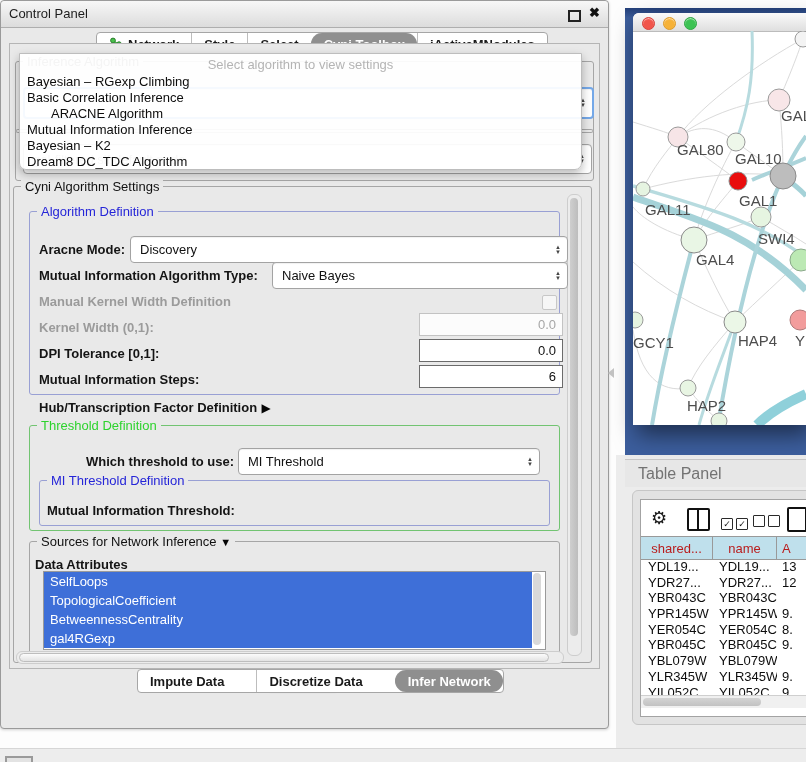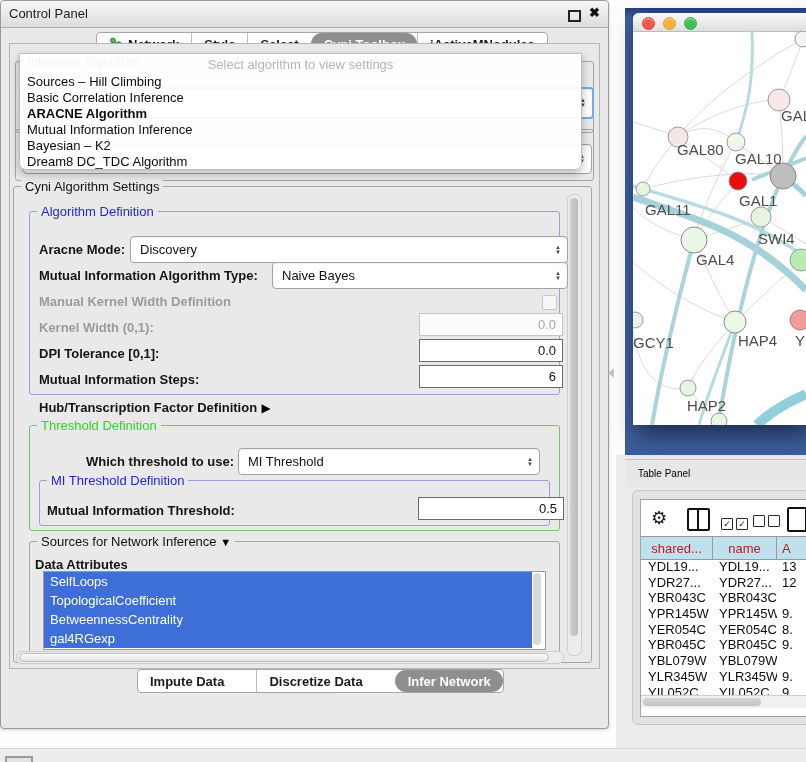--- a/index.html
+++ b/index.html
@@ -39,21 +39,21 @@
   
   .tinput{background:#fff;border:1px solid #6b6b6b;font-size:13px;color:#111;
     text-align:right;padding-right:6px;line-height:21px;}
   .tinput.off{border-color:#c3c3c3;color:#a7a7a7;background:#fcfcfc;}
   .checkbox{background:#f6f6f6;border:1px solid #c7c7c7;border-radius:2px;}
   
   .popup{left:18px;top:52px;width:561px;height:115px;background:rgba(255,255,255,.93);
     border:1px solid #bdbdbd;border-radius:0 0 7px 7px;box-shadow:0 4px 10px rgba(0,0,0,.28);z-index:30;}
   .popup-header{text-align:center;color:#b4b4b4;font-size:13px;padding-top:3px;height:17px;}
   .popup-item{font-size:13px;color:#0c0c0c;height:16px;line-height:16px;padding-left:7px;white-space:nowrap;}
-  .popup-item.bold{font-weight:700;}
+  .popup-item.bold{font-weight:400;margin-left:24px;}
   
   .sb-track{background:#ececec;border:1px solid #cdcdcd;border-radius:6px;}
   .sb-thumb{position:absolute;background:linear-gradient(90deg,#cfcfcf,#bdbdbd);border-radius:5px;}
   .sb-thumb-h{position:absolute;background:linear-gradient(#fbfbfb,#e3e3e3);border:1px solid #bdbdbd;border-radius:5px;}
   
   .attr-list{background:#fff;border:1px solid #9a9a9a;overflow:hidden;}
   .attr-item{height:19px;line-height:19px;padding-left:6px;font-size:13px;color:#fff;background:#3e6fd8;width:482px;}
   
   .apply-btn{background:linear-gradient(#ffffff,#ececec);border:1px solid #9f9f9f;border-radius:5px;
     font-size:13px;color:#111;text-align:center;line-height:20px;box-shadow:0 1px 1px rgba(0,0,0,.12);}
@@ -63,21 +63,21 @@
   .mac-window{left:633px;top:13px;width:173px;height:412px;background:#fff;border-radius:6px 0 0 0;
     box-shadow:4px 10px 22px rgba(0,0,0,.5);}
   .mac-titlebar{left:0;top:0;width:100%;height:18px;background:linear-gradient(#fafafa,#dfdfdf);
     border-bottom:1px solid #bcbcbc;border-radius:6px 0 0 0;}
   .light{top:4px;width:11px;height:11px;border-radius:50%;box-shadow:inset 0 1px 1px rgba(255,255,255,.6);}
   .light.red{left:9px;background:#f1554b;border:1px solid #d8433d;}
   .light.yellow{left:30px;background:#f6b237;border:1px solid #dd9c2c;}
   .light.green{left:51px;background:#3dc353;border:1px solid #2fa844;}
   
   .table-title{left:625px;top:459px;width:181px;height:28px;background:#e7e7e7;border-top:1px solid #c6c6c6;
-    font-size:10px;color:#000000;line-height:28px;padding-left:13px;box-sizing:border-box;}
+    font-size:16px;color:#737373;line-height:28px;padding-left:13px;box-sizing:border-box;}
   .table-outer{left:632px;top:490px;width:174px;height:233px;background:#e2e2e2;
     border:1px solid #c6c6c6;border-radius:6px 0 0 6px;}
   .table-inner{left:7px;top:8px;width:180px;height:216px;background:#fff;border:1px solid #a3a3a3;overflow:hidden;}
   .tbl-header{left:0;top:36px;width:100%;height:22px;display:flex;border-top:1px solid #999;border-bottom:1px solid #999;}
   .hcell{background:#bfe0ec;border-right:1px solid #999;font-size:13px;color:#b91c1c;
     display:flex;align-items:center;justify-content:center;box-sizing:border-box;}
   .trow{display:flex;height:15.7px;line-height:15.7px;font-size:13px;color:#0d0d0d;}
   .tcell{overflow:hidden;white-space:nowrap;box-sizing:border-box;}
   .c0{width:72px;padding-left:7px;} .c1{width:64px;padding-left:6px;} .c2{width:44px;padding-left:5px;}
   
@@ -141,21 +141,21 @@
       <span class="arrows">▲<br>▼</span>
     </div>
     <div class="abs group" style="left:14px;top:128px;width:577px;height:50px;"></div>
     <div class="abs combo" style="left:22px;top:143px;width:558px;height:28px;color:#8a8a8a;">
       <span>gal-filtered.sif default node</span>
       <span class="arrows">▲<br>▼</span>
     </div>
 
     <div class="abs popup">
       <div class="popup-header">Select algorithm to view settings</div>
-      <div class="popup-item">Sources – Hill Climbing</div>
+      <div class="popup-item">Bayesian – RGexp Climbing</div>
       <div class="popup-item">Basic Correlation Inference</div>
       <div class="popup-item bold">ARACNE Algorithm</div>
       <div class="popup-item">Mutual Information Inference</div>
       <div class="popup-item">Bayesian – K2</div>
       <div class="popup-item">Dream8 DC_TDC Algorithm</div>
     </div>
 
     <div class="abs group" style="left:12px;top:185px;width:577px;height:475px;"></div>
     <div class="abs group-label" style="left:20px;top:178px;color:#111;">Cyni Algorithm Settings</div>
 
@@ -200,21 +200,20 @@
 
     <div class="abs lbl" style="left:85px;top:453px;">Which threshold to use:</div>
     <div class="abs combo" style="left:237px;top:447px;width:291px;height:25px;">
       <span>MI Threshold</span>
       <span class="arrows">▲<br>▼</span>
     </div>
 
     <div class="abs group b-blue" style="left:38px;top:479px;width:509px;height:44px;"></div>
     <div class="abs group-label t-blue" style="left:46px;top:472px;">MI Threshold Definition</div>
     <div class="abs lbl" style="left:46px;top:502px;">Mutual Information Threshold:</div>
-    <div class="abs tinput" style="left:417px;top:496px;width:138px;height:21px;">0.5</div>
 
     <div class="abs group" style="left:28px;top:540px;width:529px;height:112px;"></div>
     <div class="abs group-label" style="left:36px;top:533px;color:#111;">
       <span>Sources for Network Inference</span>
       <span class="arrow-down"> ▼</span>
     </div>
     <div class="abs lbl" style="left:34px;top:556px;">Data Attributes</div>
     <div class="abs attr-list" style="left:42px;top:570px;width:501px;height:77px;">
         <div class="attr-item">SelfLoops</div>
         <div class="attr-item">TopologicalCoefficient</div>

